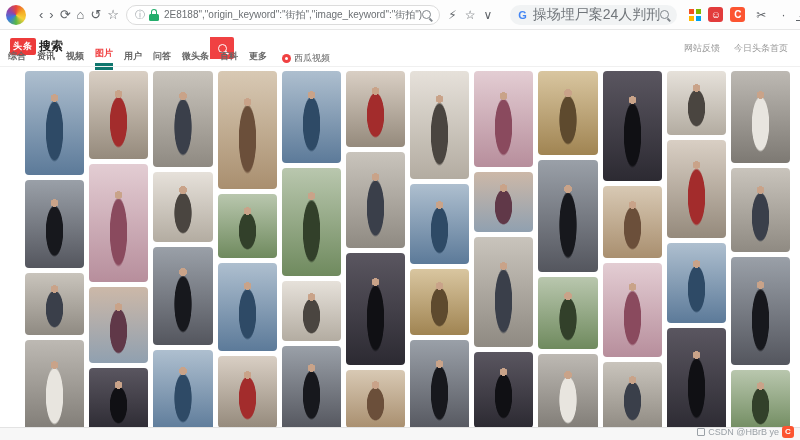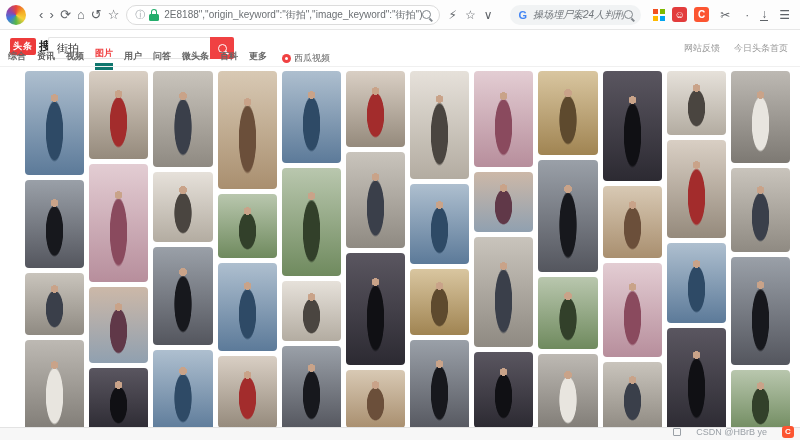--- a/index.html
+++ b/index.html
@@ -24,21 +24,21 @@
     background:#23ad6b; border-radius:1.5px; }
   .urltxt { flex:1; white-space:nowrap; overflow:hidden; text-overflow:ellipsis; color:#6b6f73; }
   .mag { width:9px; height:9px; border:1.5px solid #80868b; border-radius:50%; position:relative; flex:none; }
   .mag::after { content:""; position:absolute; width:4px; height:1.5px; background:#80868b;
     bottom:-2px; right:-3px; transform:rotate(45deg); }
   .mag.white { border-color:#fff; } .mag.white::after { background:#fff; }
   .tool { font-size:12px; color:#5f6368; margin:0 4px; line-height:20px; }
   .gsearch { width:168px; height:20px; background:#f1f3f4; border-radius:11px; display:flex;
     align-items:center; padding:0 8px; margin:0 8px 0 14px; }
   .gsearch .g { font-size:11px; font-weight:bold; color:#4285f4; margin-right:6px; }
-  .gsearch .q { flex:1; font-size:10px; color:#70757a; white-space:nowrap; overflow:hidden;font-style:italic; }
+  .gsearch .q { flex:1; font-size:14px; color:#70757a; white-space:nowrap; overflow:hidden; }
   .ext { display:flex; align-items:center; gap:7px; margin-left:4px; }
   .gridicon { width:12px; height:12px; display:grid; grid-template-columns:5px 5px; gap:2px; }
   .gridicon i { width:5px; height:5px; }
   .sq { width:15px; height:15px; border-radius:3px; color:#fff; font-size:10px; line-height:15px;
     text-align:center; font-weight:bold; }
   .dl { position:relative; font-size:12px; color:#5f6368; border-bottom:1.5px solid #5f6368;
     line-height:12px; padding:0 1px; }
 
   
   .sheader { position:absolute; top:30px; left:0; right:0; height:36px; background:#fff; }
@@ -63,21 +63,21 @@
 
   
   #grid { position:absolute; top:67px; left:0; right:0; bottom:13px; display:flex; gap:5px;
     padding:4px 10px 0 25px; overflow:hidden; }
   .gcol { flex:1; display:flex; flex-direction:column; gap:5px; min-width:0; }
   .photo { border-radius:4px; flex:none; width:100%; }
 
   
   .bottomstrip { position:absolute; bottom:0; left:0; right:0; height:13px; background:#f7f7f7;
     border-top:1px solid #e3e3e3; }
-  .watermark { position:absolute; right:6px; bottom:2px; display:flex; align-items:center; gap:15px;
+  .watermark { position:absolute; right:6px; bottom:2px; display:flex; align-items:center; gap:3px;
     font-size:9px; color:#9aa0a6; z-index:5; }
   .wicon { width:8px; height:8px; border:1px solid #9aa0a6; border-radius:1px; }
   .wlogo { width:12px; height:12px; background:#fc5531; border-radius:3px; color:#fff; font-size:8px;
     font-weight:bold; text-align:center; line-height:12px; }
 </style>
 </head>
 <body>
 
 <div class="chrome">
   <div class="pinwheel"></div>
@@ -121,21 +121,20 @@
     <span class="dl">↓</span>
     <span class="tool">☰</span>
   </div>
 </div>
 
 <div class="sheader">
   <div class="tlogo">
     <span class="box">头条</span>
     <span class="word">搜索</span>
   </div>
-  <div class="sinput">街拍</div>
   <div class="sbtn">
     <span class="mag white"></span>
   </div>
   <div class="toplinks">
     <span>网站反馈</span>
     <span>今日头条首页</span>
   </div>
 </div>
 <div class="tabsrow" id="tabsrow">
     <div class="tab">综合</div>

